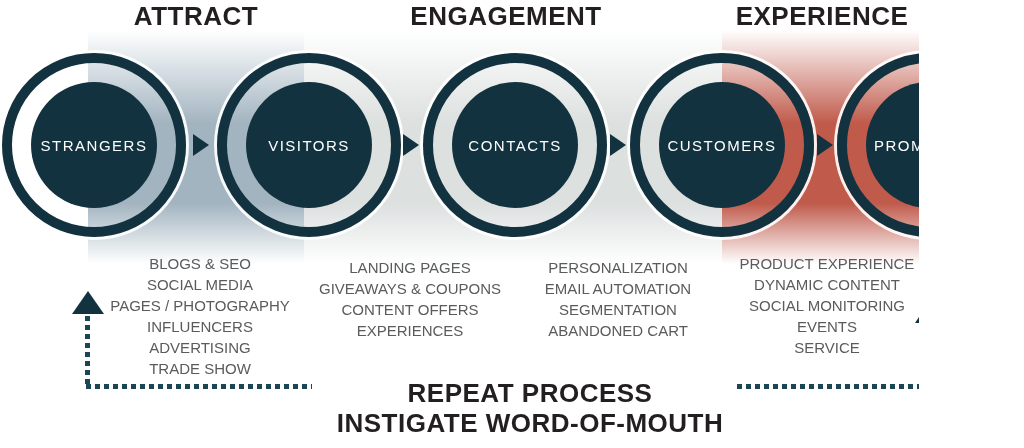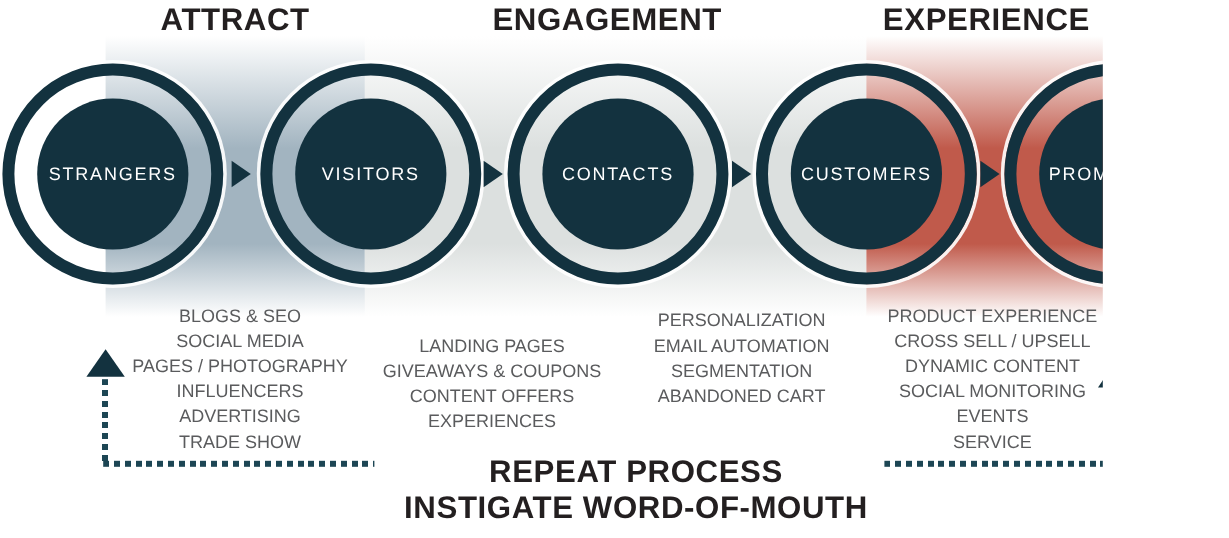--- a/index.html
+++ b/index.html
@@ -81,21 +81,21 @@
   .flow-arrow-3 { left: 610px; }
   .flow-arrow-4 { left: 817px; }
   
   .tactics {
     position: absolute; width: 280px;
     text-align: center;
     font-size: 15px; line-height: 21px;
     color: var(--text-gray); white-space: nowrap;
   }
   .tactics-1 { left: 60px;  top: 253px; }
-  .tactics-2 { left: 270px; top: 257px; margin-top: 21px; }
+  .tactics-2 { left: 270px; top: 257px; }
   .tactics-3 { left: 478px; top: 257px; }
   .tactics-4 { left: 687px; top: 253px; }
   
   .footer-text {
     position: absolute; left: 230px; top: 378px; width: 600px;
     text-align: center;
     font-size: 26px; font-weight: bold; line-height: 30px;
     color: var(--text-dark); letter-spacing: 0.5px;
   }
   
@@ -184,21 +184,20 @@
     <div>EXPERIENCES</div>
   </div>
   <div class="tactics tactics-3">
     <div>PERSONALIZATION</div>
     <div>EMAIL AUTOMATION</div>
     <div>SEGMENTATION</div>
     <div>ABANDONED CART</div>
   </div>
   <div class="tactics tactics-4">
     <div>PRODUCT EXPERIENCE</div>
-    <div>CROSS SELL / UPSELL</div>
     <div>DYNAMIC CONTENT</div>
     <div>SOCIAL MONITORING</div>
     <div>EVENTS</div>
     <div>SERVICE</div>
   </div>
 
   <div class="up-tri up-tri-left"></div>
   <div class="up-tri up-tri-right"></div>
   <div class="dot-v dot-v-left"></div>
   <div class="dot-v dot-v-right"></div>

